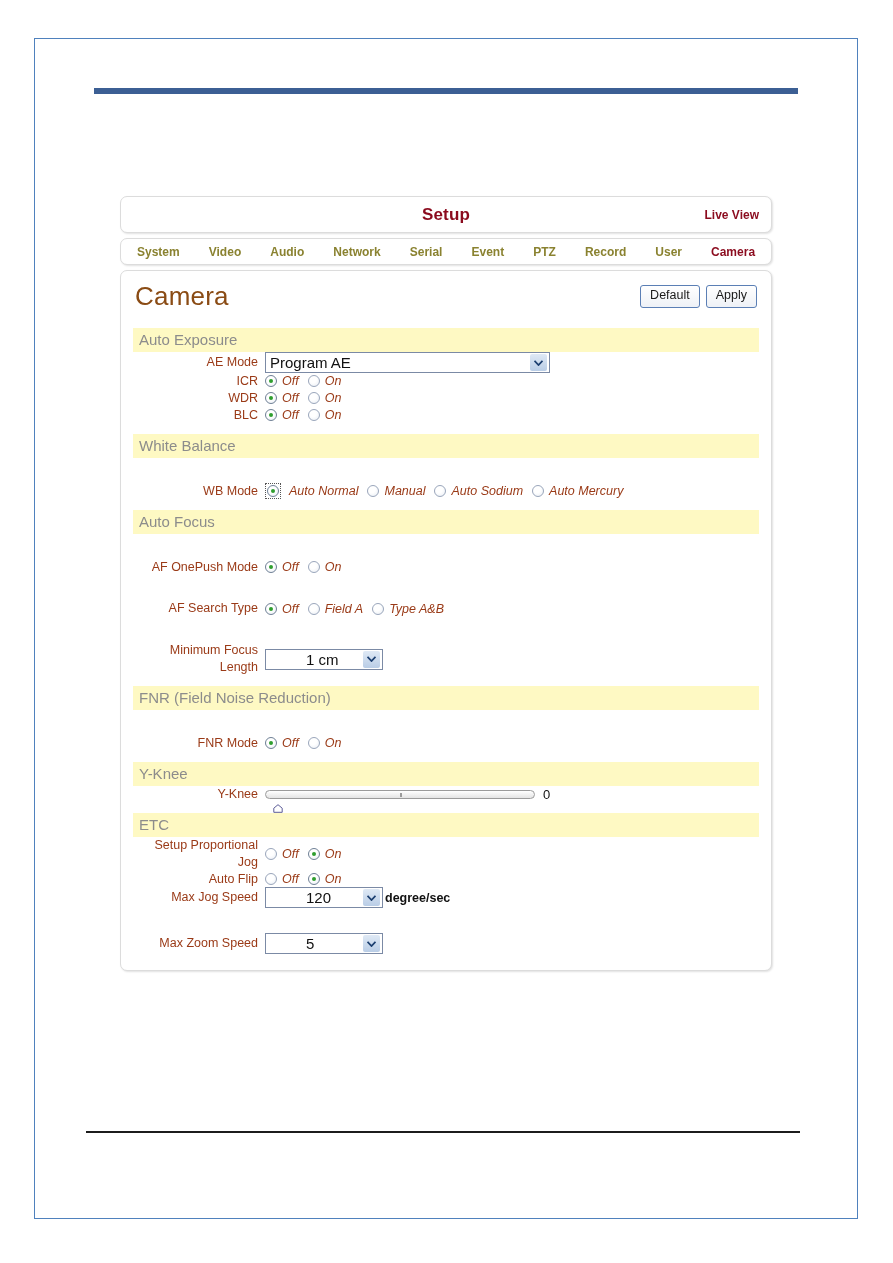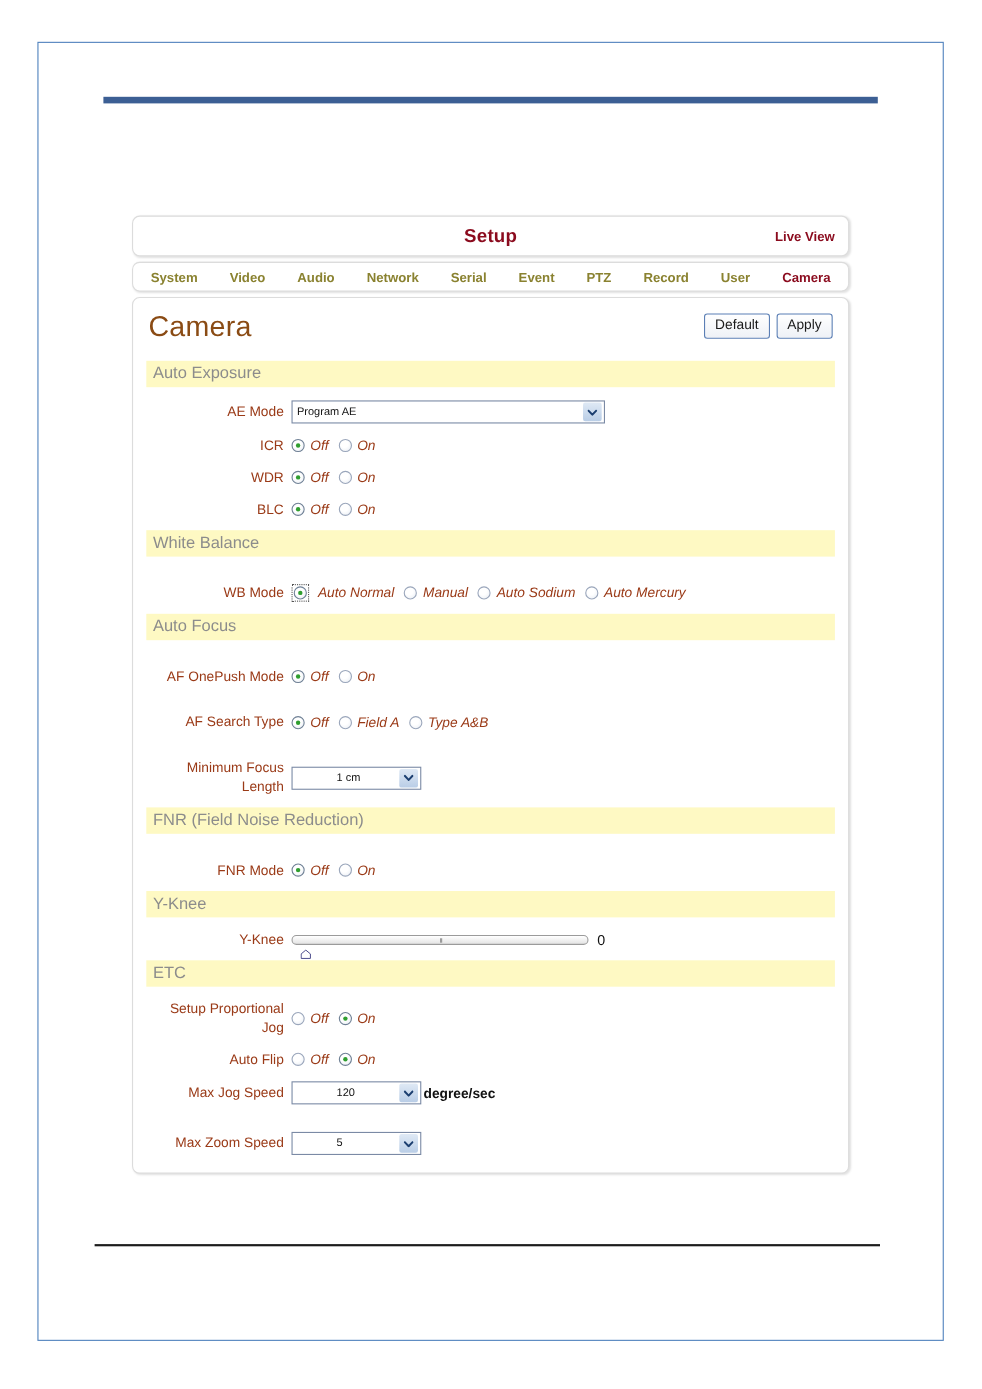--- a/index.html
+++ b/index.html
@@ -171,21 +171,20 @@
     margin-top: 10px;
     position: relative;
     z-index: 12;
   }
   .sec-head:first-of-type { margin-top: 4px; }
 
   
   .row {
     display: flex;
     align-items: center;
-    margin-top: 12px;
     position: relative;
     z-index: 12;
   }
   .row.tight { margin-top: 25px; }
   .lbl {
     width: 132px;
     text-align: right;
     padding-right: 7px;
     font-size: 12.5px;
     color: #9a3a17;
@@ -241,21 +240,21 @@
     height: 21px;
     border: 1px solid #7b8aa5;
     background: #ffffff;
     display: inline-flex;
     align-items: center;
     box-sizing: border-box;
     position: relative;
     cursor: pointer;
   }
   .sel .sel-val {
-    font-size: 10px;
+    font-size: 15px;
     color: #111;
     padding: 0 4px;
     flex: 1 1 auto;
     white-space: nowrap;
     overflow: hidden;
   }
   .sel .sel-arrow {
     width: 17px;
     height: 17px;
     margin-right: 2px;

